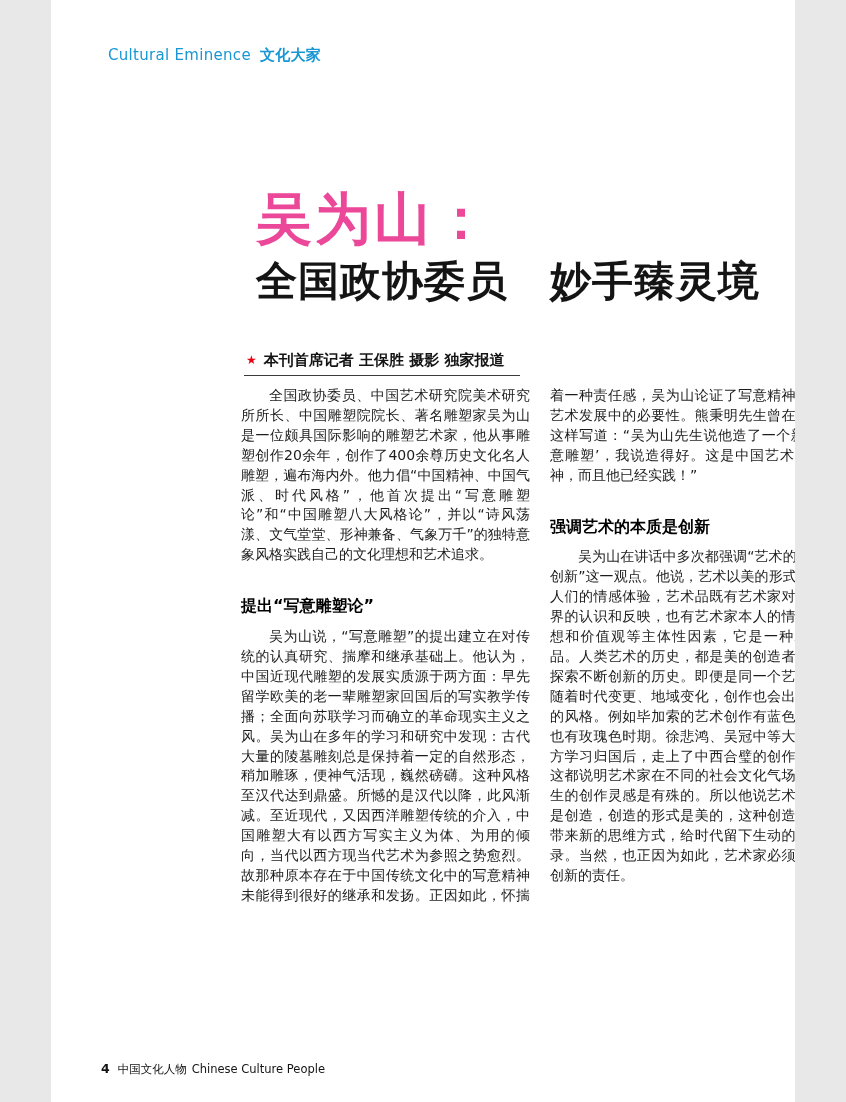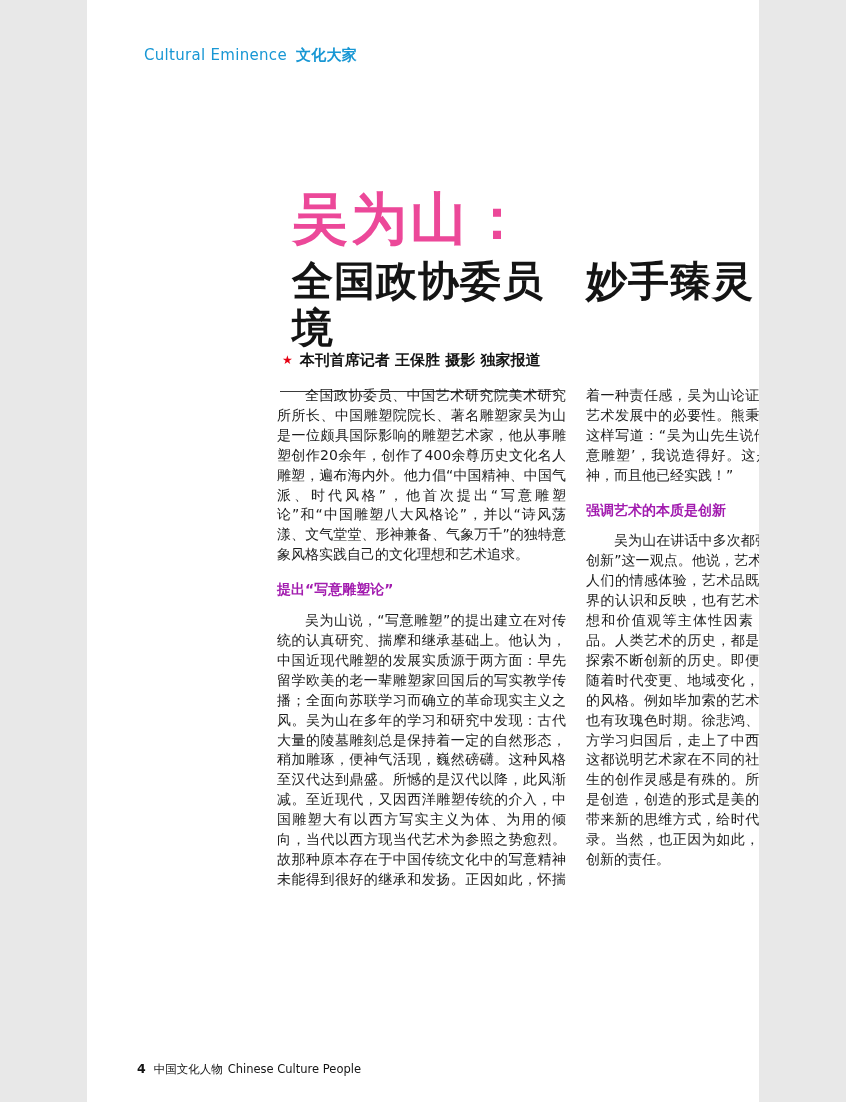--- a/index.html
+++ b/index.html
@@ -1,18 +1,18 @@
 <!DOCTYPE html>
 <html><head>
 <meta charset="utf-8">
 <style>
   html, body { margin: 0; padding: 0; background: #e8e8e8; }
   .page {
     position: relative;
-    width: 672px;
+    width: 744px;
     height: 1102px;
     margin: 0 auto;
     background: #ffffff;
     font-family: "DejaVu Sans", sans-serif;
     overflow: hidden;
   }
   
   .section-header {
     position: absolute;
     left: 57px;
@@ -43,21 +43,21 @@
     letter-spacing: 1px;
     line-height: 1.15;
     font-family: "DejaVu Serif", serif;
   }
 
   
   .byline {
     position: absolute;
     left: 193px;
     top: 351px;
-    padding: 0 16px 21px 2px;
+    padding: 0 16px 5px 2px;
     border-bottom: 1px solid #3a3a3a;
     font-size: 15px;
     font-weight: 700;
     color: #141414;
     white-space: nowrap;
   }
   .byline .star {
     color: #e60012;
     font-size: 12px;
     margin-right: 7px;
@@ -74,24 +74,24 @@
     column-count: 2;
     column-gap: 20px;
     font-size: 14px;
     line-height: 19.9px;
     text-align: justify;
     color: #1c1c1c;
     font-family: "DejaVu Sans", sans-serif;
   }
   .columns p { margin: 0; text-indent: 2em; }
   .columns h3 {
-    font-size: 14px;
+    font-size: 16px;
     font-weight: 700;
-    color: #a21caf;
-    margin: 15px 0 11px 0;
+    color: #000000;
+    margin: 31px 0 11px 0;
     text-indent: 0;
     break-inside: avoid;
     break-after: avoid;
   }
 
   
   .footer {
     position: absolute;
     left: 50px;
     top: 1061px;

